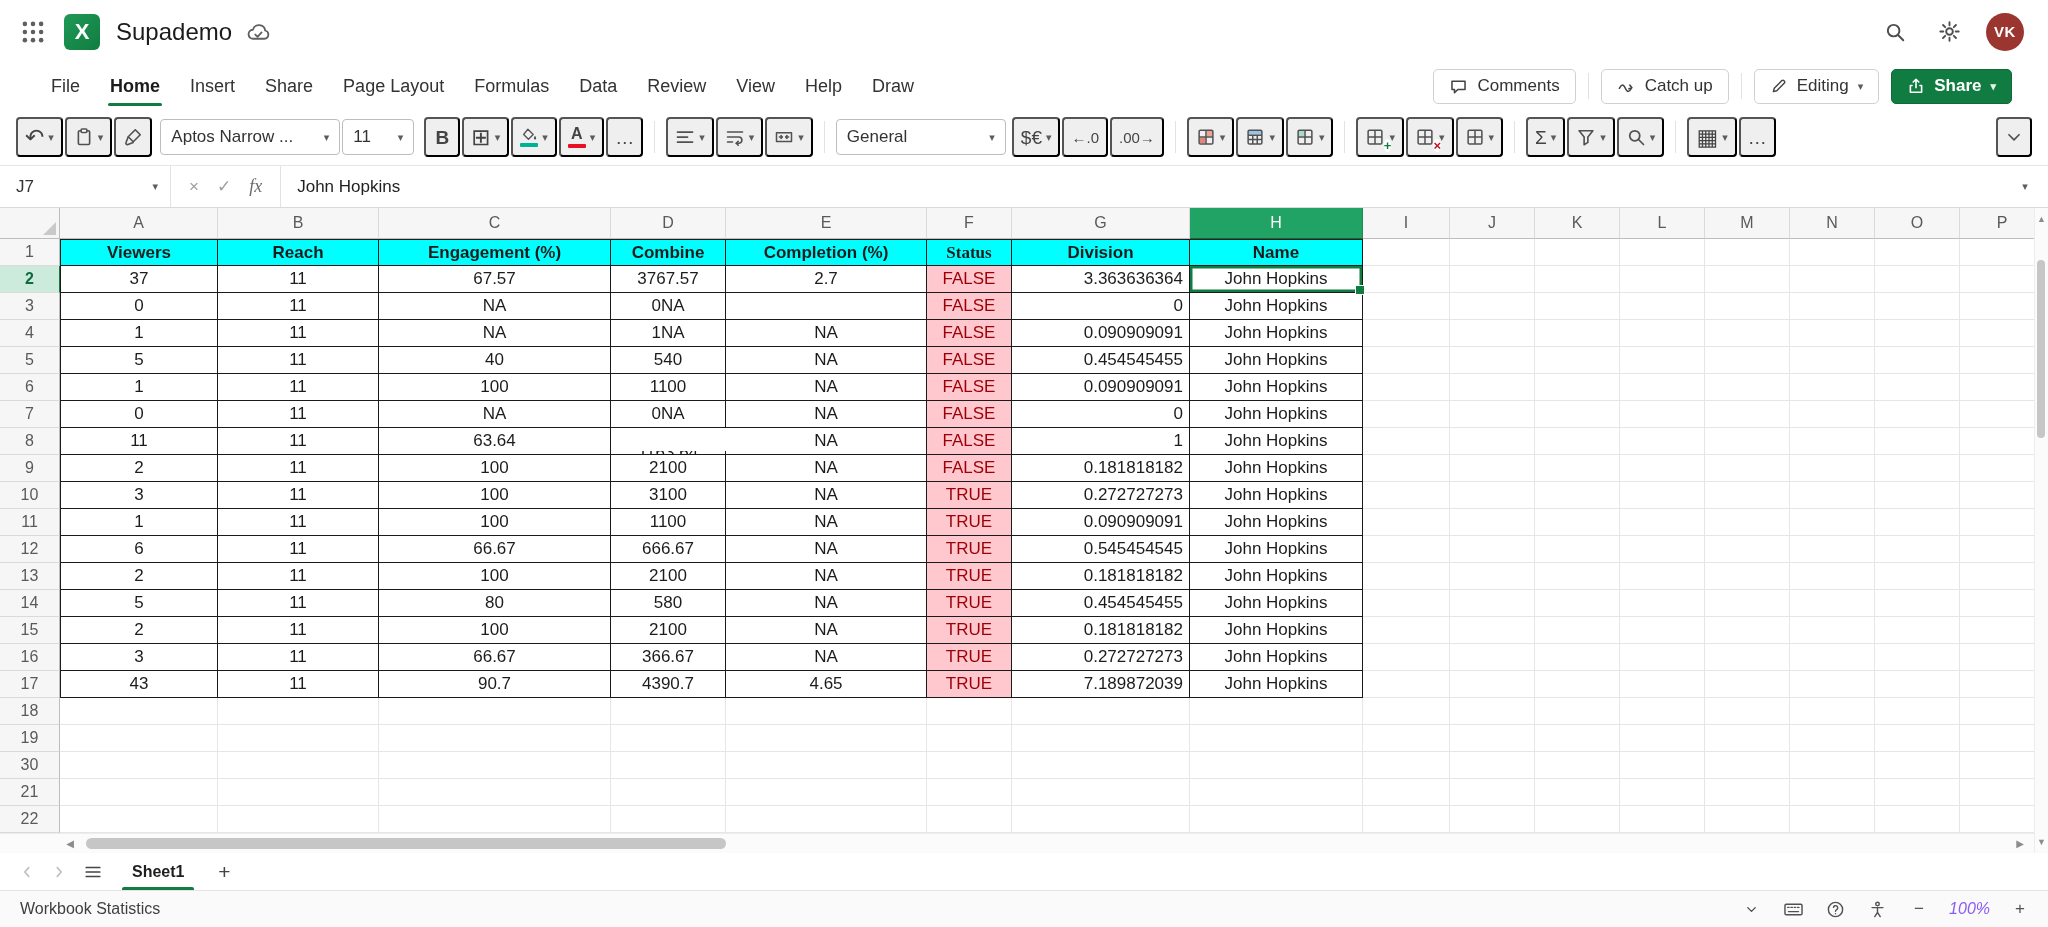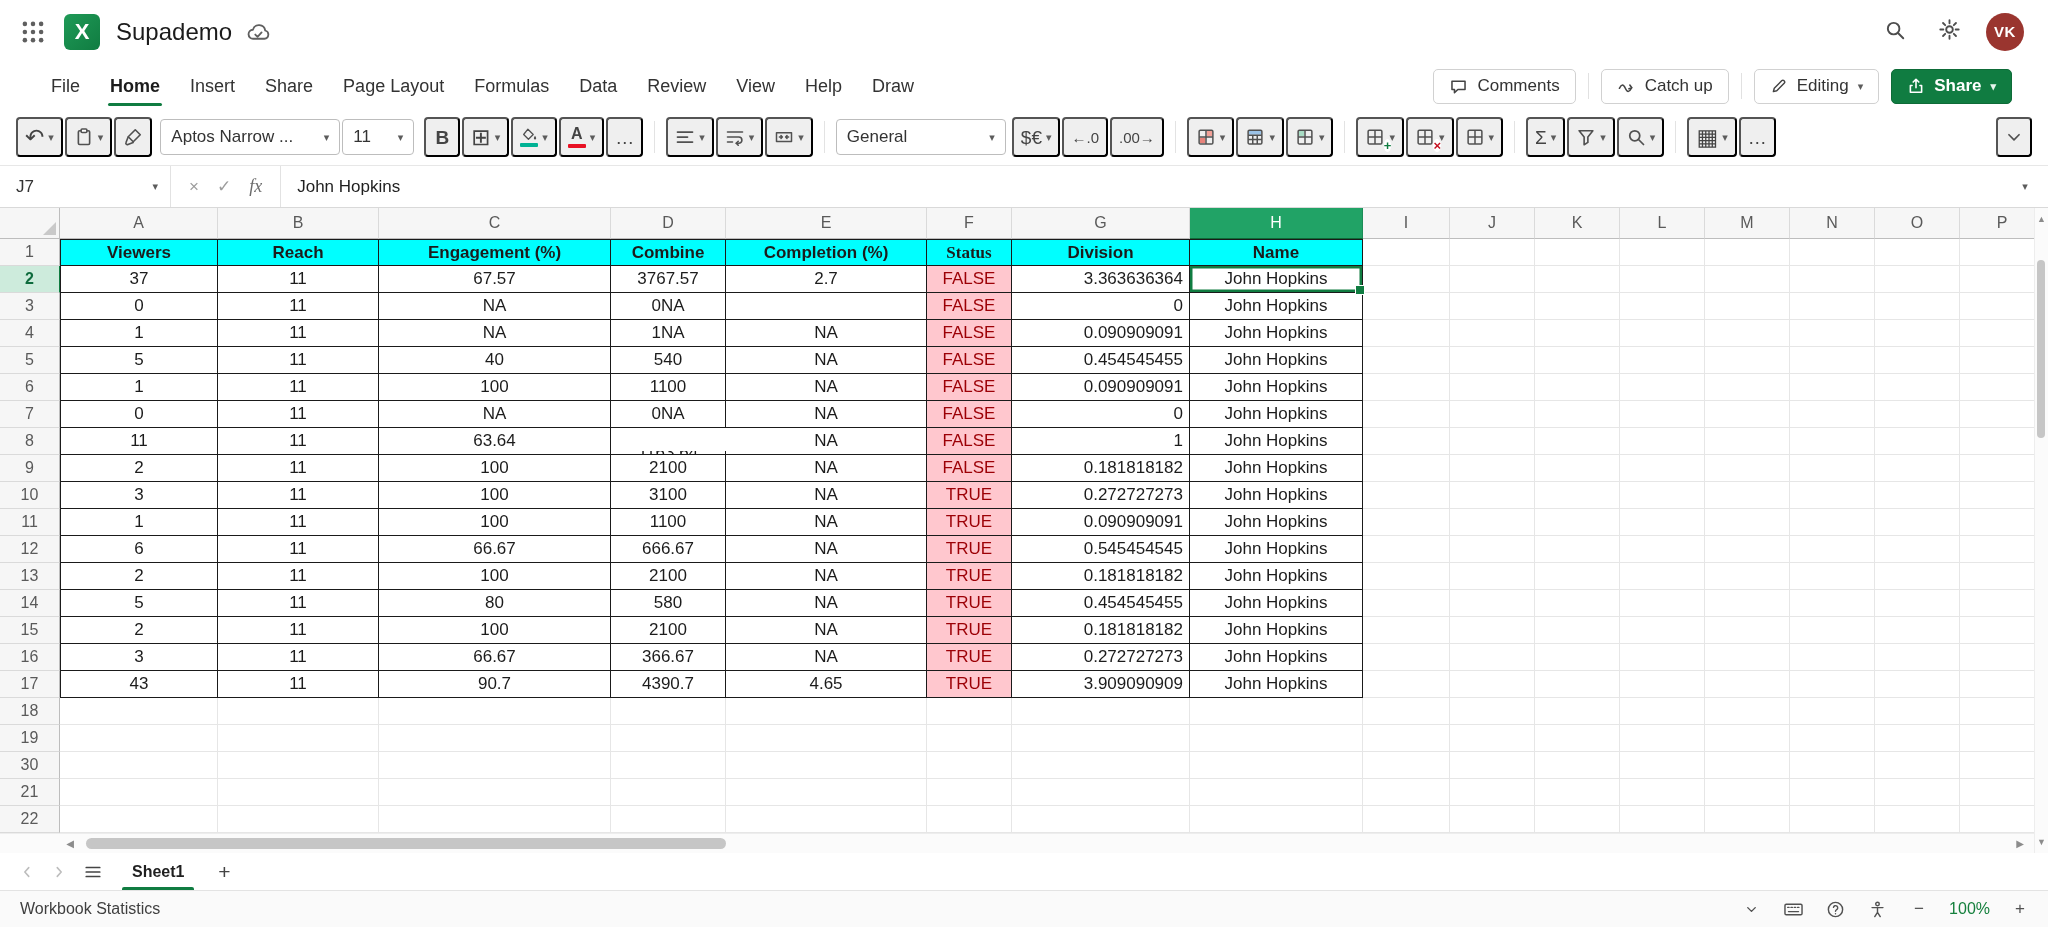--- a/index.html
+++ b/index.html
@@ -9,21 +9,21 @@
   [data-interactable="true"] { cursor:pointer; }
   svg { display:block; }
 
   
   .topbar { height:63px; flex:none; display:flex; align-items:center; gap:16px; padding:0 24px 0 18px; background:#fff; }
   .waffle { width:30px; height:30px; display:flex; align-items:center; justify-content:center; border-radius:4px; }
   .xlogo { width:36px; height:36px; border-radius:6px; background:linear-gradient(135deg,#1f9a57,#107C41);
     color:#fff; font-weight:bold; font-size:22px; display:flex; align-items:center; justify-content:center; }
   .doc-title { font-size:24px; color:#1b1b1b; }
   .cloudic { margin-left:-2px; }
-  .top-right { margin-left:auto; display:flex; align-items:flex-start; gap:20px; }
+  .top-right { margin-left:auto; display:flex; align-items:center; gap:20px; }
   .tbtn { width:34px; height:34px; display:flex; align-items:center; justify-content:center; border-radius:4px; color:#4d4d4d; }
   .avatar { width:38px; height:38px; border-radius:50%; background:#9A352F; color:#fff; font-size:15px; font-weight:bold;
     display:flex; align-items:center; justify-content:center; letter-spacing:.5px; }
 
   
   .menubar { height:46px; flex:none; display:flex; align-items:center; padding:0 36px; }
   .menu-items { display:flex; height:100%; }
   .menu-item { padding:0 15px; display:flex; align-items:center; font-size:18px; color:#333; position:relative; }
   .menu-item.active { font-weight:700; color:#1c1c1c; }
   .menu-item.active::after { content:""; position:absolute; left:13px; right:13px; bottom:3px; height:3px; border-radius:2px; background:#107C41; }
@@ -106,21 +106,21 @@
   .sb-list { width:34px; height:30px; display:flex; align-items:center; justify-content:center; color:#444; }
   .sheettab { height:100%; display:flex; align-items:center; padding:0 20px; font-size:16px; font-weight:700; color:#1f1f1f; position:relative; }
   .sheettab::after { content:""; position:absolute; left:10px; right:10px; bottom:0; height:3px; background:#107C41; border-radius:2px 2px 0 0; }
   .sb-add { width:36px; height:30px; font-size:21px; color:#444; display:flex; align-items:center; justify-content:center; }
 
   
   .statusbar { height:37px; flex:none; background:#fafafa; border-top:1px solid #e3e3e3; display:flex; align-items:center; font-size:16px; color:#3f3f3f; }
   .wbstats { padding:0 20px; height:100%; display:flex; align-items:center; }
   .sb-right { margin-left:auto; display:flex; align-items:center; gap:6px; padding-right:10px; }
   .sbtn { width:36px; height:30px; display:flex; align-items:center; justify-content:center; color:#515151; border-radius:3px; font-size:17px; }
-  .zoom { padding:0 6px; font-size:16px; color:#15803d; }
+  .zoom { padding:0 6px; font-size:16px; color:#8b5cf6;font-style:italic; }
 </style>
 </head>
 <body>
 
 <header class="topbar" data-interactable="false">
   <span class="waffle" data-interactable="true">
     <svg width="26" height="26" viewBox="0 0 16 16">
       <g fill="#5f5f5f">
           <circle cx="3" cy="3" r="1.4"></circle>
           <circle cx="8" cy="3" r="1.4"></circle>
@@ -775,21 +775,21 @@
           <div class="cell" data-interactable="true" style="width: 85px;"></div>
         </div>
         <div class="grow" data-interactable="false">
           <div class="rowhdr" data-interactable="true">17</div>
           <div class="cell tbl first" data-interactable="true" style="width: 158px;">43</div>
           <div class="cell tbl" data-interactable="true" style="width: 161px;">11</div>
           <div class="cell tbl" data-interactable="true" style="width: 232px;">90.7</div>
           <div class="cell tbl" data-interactable="true" style="width: 115px;">4390.7</div>
           <div class="cell tbl" data-interactable="true" style="width: 201px;">4.65</div>
           <div class="cell tbl status" data-interactable="true" style="width: 85px;">TRUE</div>
-          <div class="cell tbl right" data-interactable="true" style="width: 178px;">3.909090909</div>
+          <div class="cell tbl right" data-interactable="true" style="width: 178px;">7.189872039</div>
           <div class="cell tbl" data-interactable="true" style="width: 173px;">John Hopkins</div>
           <div class="cell" data-interactable="true" style="width: 87px;"></div>
           <div class="cell" data-interactable="true" style="width: 85px;"></div>
           <div class="cell" data-interactable="true" style="width: 85px;"></div>
           <div class="cell" data-interactable="true" style="width: 85px;"></div>
           <div class="cell" data-interactable="true" style="width: 85px;"></div>
           <div class="cell" data-interactable="true" style="width: 85px;"></div>
           <div class="cell" data-interactable="true" style="width: 85px;"></div>
           <div class="cell" data-interactable="true" style="width: 85px;"></div>
         </div>

